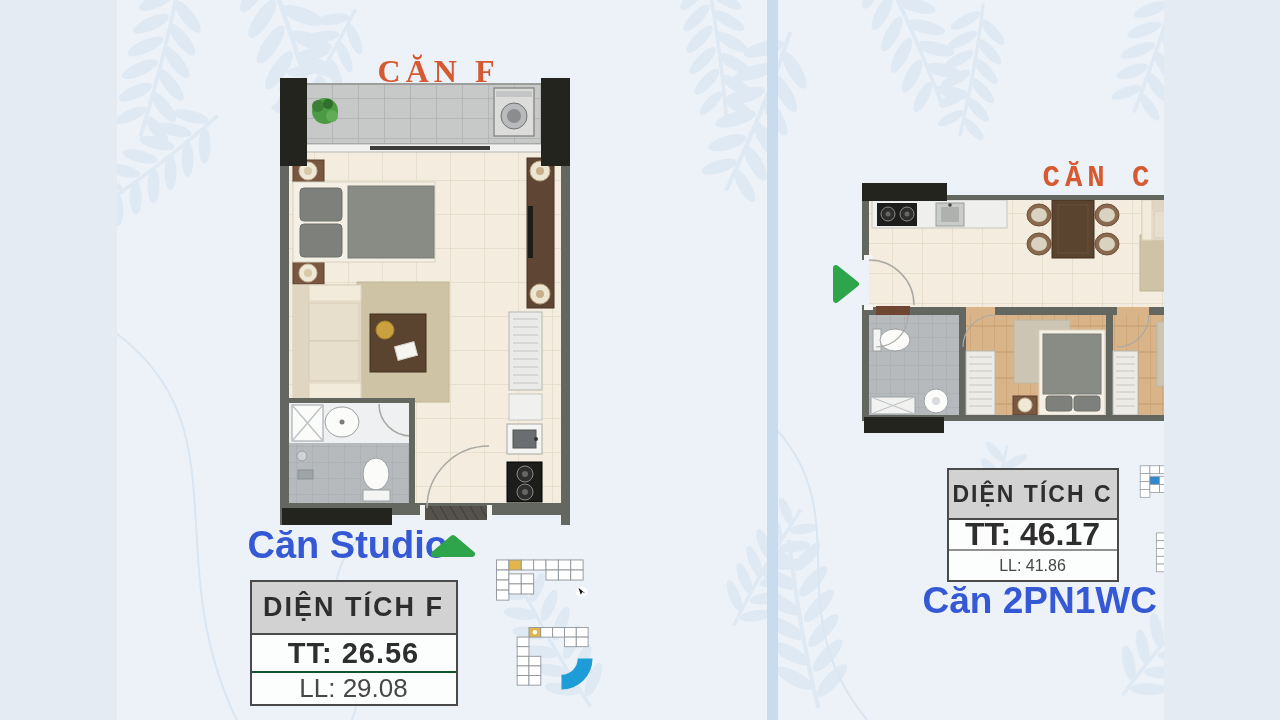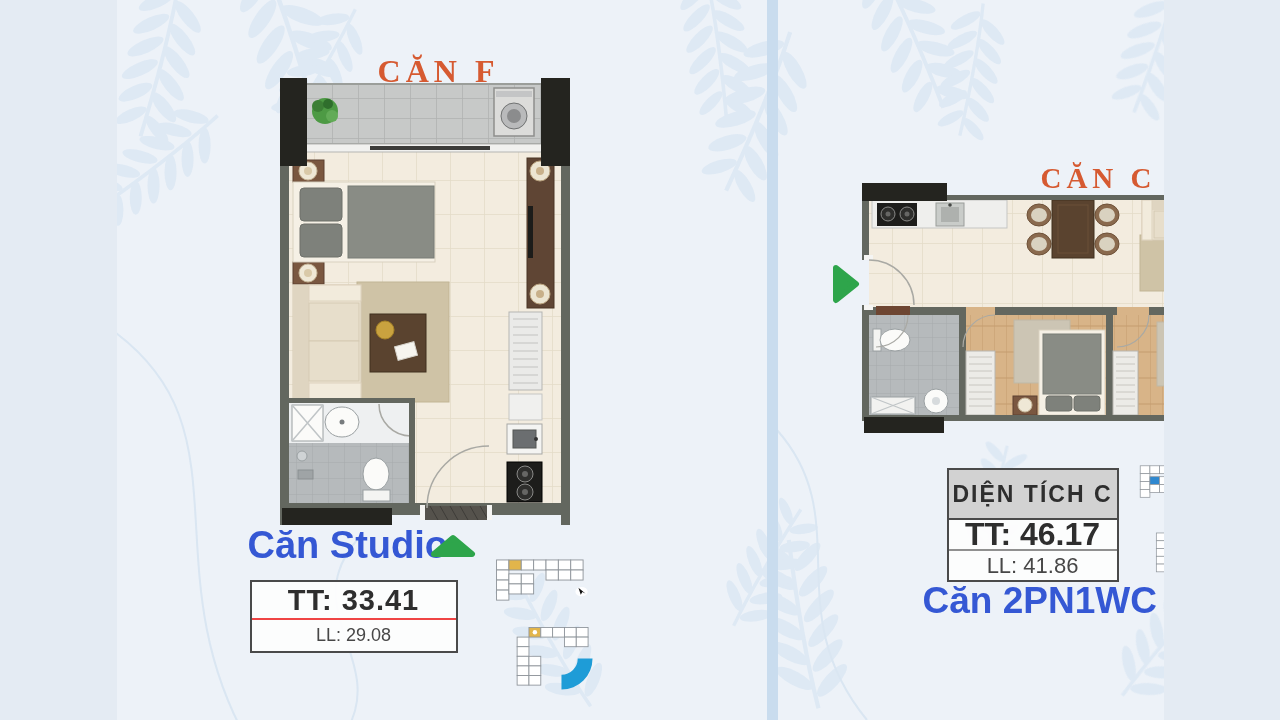--- a/index.html
+++ b/index.html
@@ -10,21 +10,21 @@
     padding-left:27px;
   }
   .bg-decor{position:absolute;left:0;top:0;width:1280px;height:720px;pointer-events:none;}
   .divider{position:absolute;top:0;width:11px;height:720px;background:var(--c-divider,#c9dcee);}
   .unit-title{
     position:absolute;text-align:center;
     font-family:"Liberation Serif",serif;font-weight:bold;
     color:var(--c-title-orange,#d65a31);letter-spacing:5px;
   }
   .title-f{left:197px;top:26px;width:250px;font-size:32px;}
-  .title-c{left:857px;top:138px;width:250px;font-size:29px;}
+  .title-c{left:857px;top:138px;width:250px;font-size:29px;font-family:Liberation Mono, monospace;}
   .floorplan{position:absolute;}
   .fp-f{left:163px;top:78px;width:290px;height:447px;}
   .fp-c{left:745px;top:183px;width:475px;height:250px;}
   .unit-label{position:absolute;font-weight:bold;color:var(--c-label-blue,#3558d4);white-space:nowrap;}
   .label-f{left:131px;top:524px;font-size:38px;}
   .label-c{left:806px;top:580px;font-size:37px;}
   .arrow{position:absolute;}
   .arrow-up-f{left:312px;top:533px;}
   .arrow-right-c{left:714px;top:262px;}
   .area-table{
@@ -36,23 +36,23 @@
   .table-c{left:830px;top:455px;width:172px;}
   .at-header{
     background:var(--c-table-header-bg,#d2d2d2);
     border-bottom:2px solid var(--c-table-border,#4a4a4a);
     font-weight:bold;
   }
   .table-f .at-header{height:51px;line-height:51px;font-size:27px;letter-spacing:2px;}
   .table-c .at-header{height:48px;line-height:48px;font-size:23px;letter-spacing:2px;}
   .at-row-tt{font-weight:bold;}
   .table-f .at-row-tt{height:36px;line-height:36px;font-size:29px;letter-spacing:1px;}
-  .table-f .at-row-ll{height:31px;line-height:31px;font-size:18px;color:#474747;border-top:2px solid #ef4444;}
+  .table-f .at-row-ll{height:31px;line-height:31px;font-size:26px;color:#474747;border-top:2px solid #14532d;}
   .table-c .at-row-tt{height:29px;line-height:29px;font-size:32px;}
-  .table-c .at-row-ll{height:29px;line-height:29px;font-size:22px;color:#474747;border-top:2px solid #909090;}
+  .table-c .at-row-ll{height:29px;line-height:29px;font-size:16px;color:#474747;border-top:2px solid #909090;}
   .keyplan{position:absolute;}
   .kp-f-top{left:378px;top:558px;}
   .kp-f-bottom{left:398px;top:626px;}
   .kp-c-top{left:1022px;top:464px;}
   .kp-c-bottom{left:1038px;top:524px;}
   .kp-cell{fill:#ffffff;stroke:#8f959b;stroke-width:1.2;}
   .panel-left .kp-hl{fill:var(--c-keyplan-highlight-yellow,#e2b54b);}
   .panel-right .kp-hl{fill:var(--c-keyplan-highlight-blue,#2f88d0);}
   .kp-curve{fill:var(--c-keyplan-curve-blue,#1e9cd7);}
 </style>
@@ -235,21 +235,22 @@
         </g>
       </svg>
     </div>
 
     <div class="unit-label label-f">Căn Studio</div>
     <svg class="arrow arrow-up-f" width="48" height="26" viewBox="0 0 48 26">
       <path d="M5,21 L24,5 L43,21 Z" fill="var(--c-arrow-green,#2ea54b)" stroke="var(--c-arrow-green,#2ea54b)" stroke-width="6" stroke-linejoin="round"></path>
     </svg>
 
     <div class="area-table table-f">
-      <div class="at-row-tt">TT: 33.41</div>
+      <div class="at-header">DIỆN TÍCH F</div>
+      <div class="at-row-tt">TT: 26.56</div>
       <div class="at-row-ll">LL: 29.08</div>
     </div>
 
     <svg class="keyplan kp-f-top" width="102" height="58" viewBox="0 0 132 74">
       <g>
         <rect class="kp-cell" x="2" y="2" width="16" height="13"></rect>
           <rect class="kp-cell" x="2" y="15" width="16" height="13"></rect>
         <rect class="kp-cell" x="2" y="28" width="16" height="13"></rect>
           <rect class="kp-cell" x="2" y="41" width="16" height="13"></rect>
         <rect class="kp-cell kp-hl" x="18" y="2" width="16" height="13"></rect>

